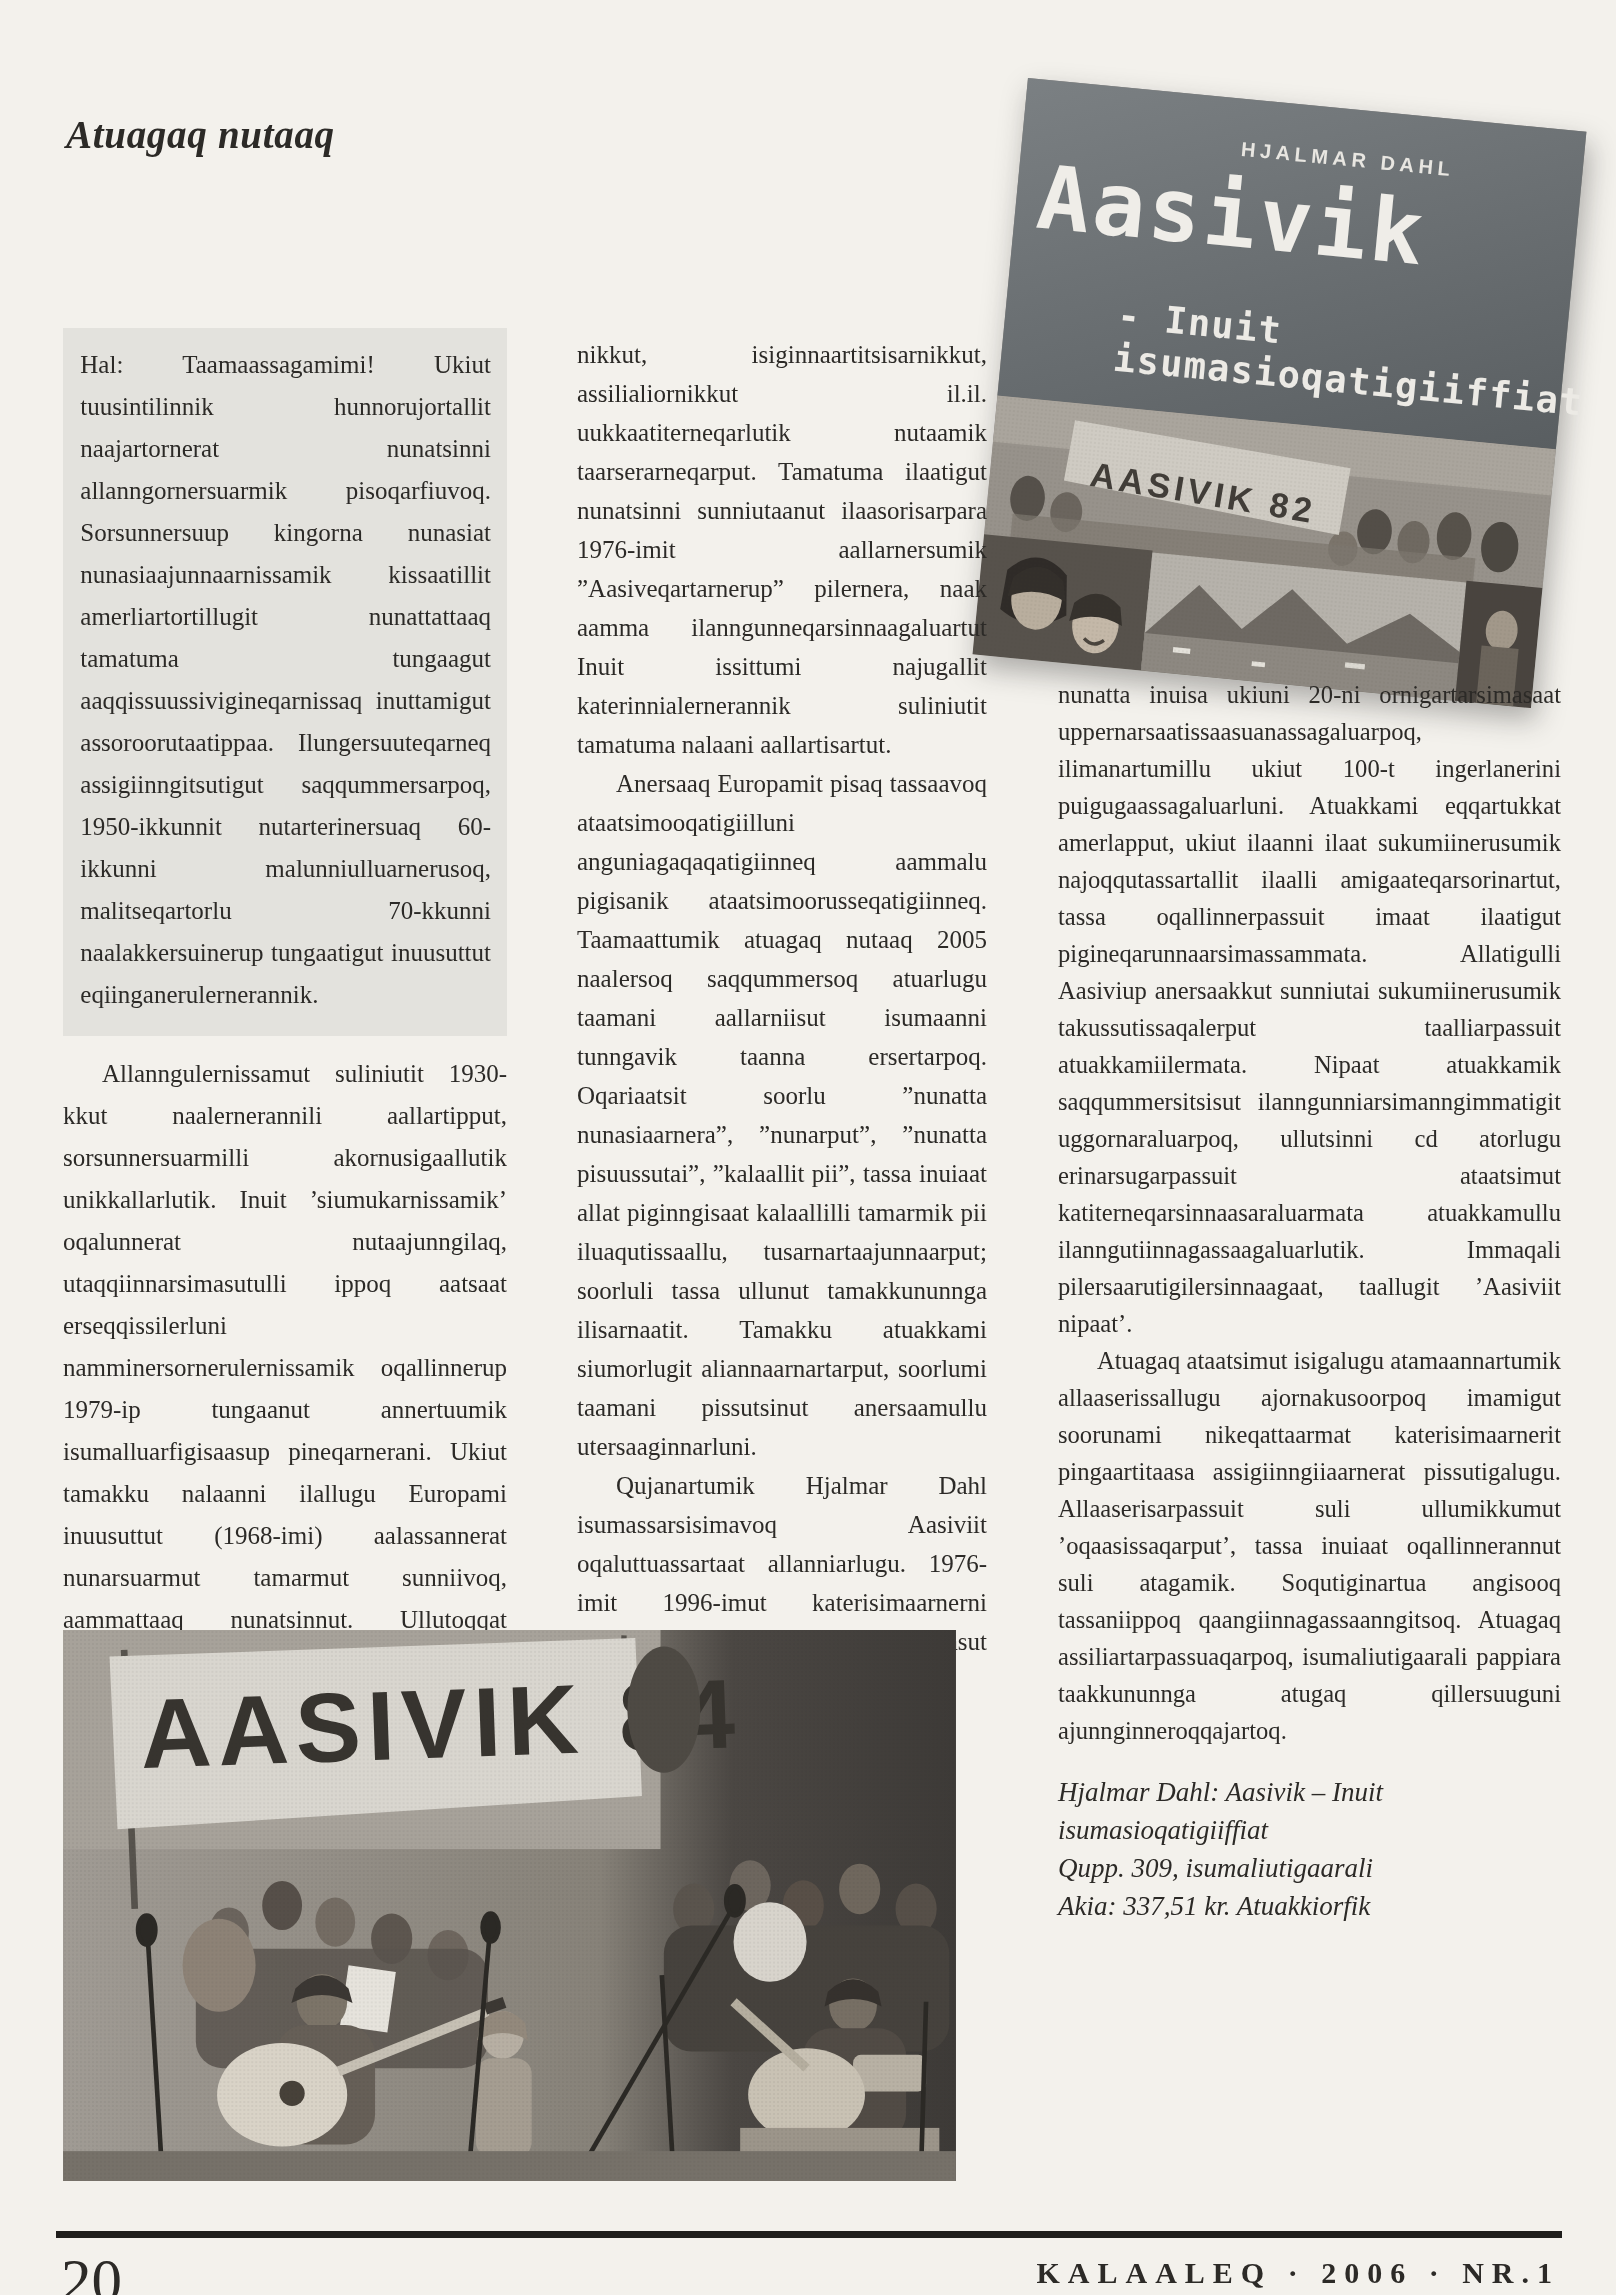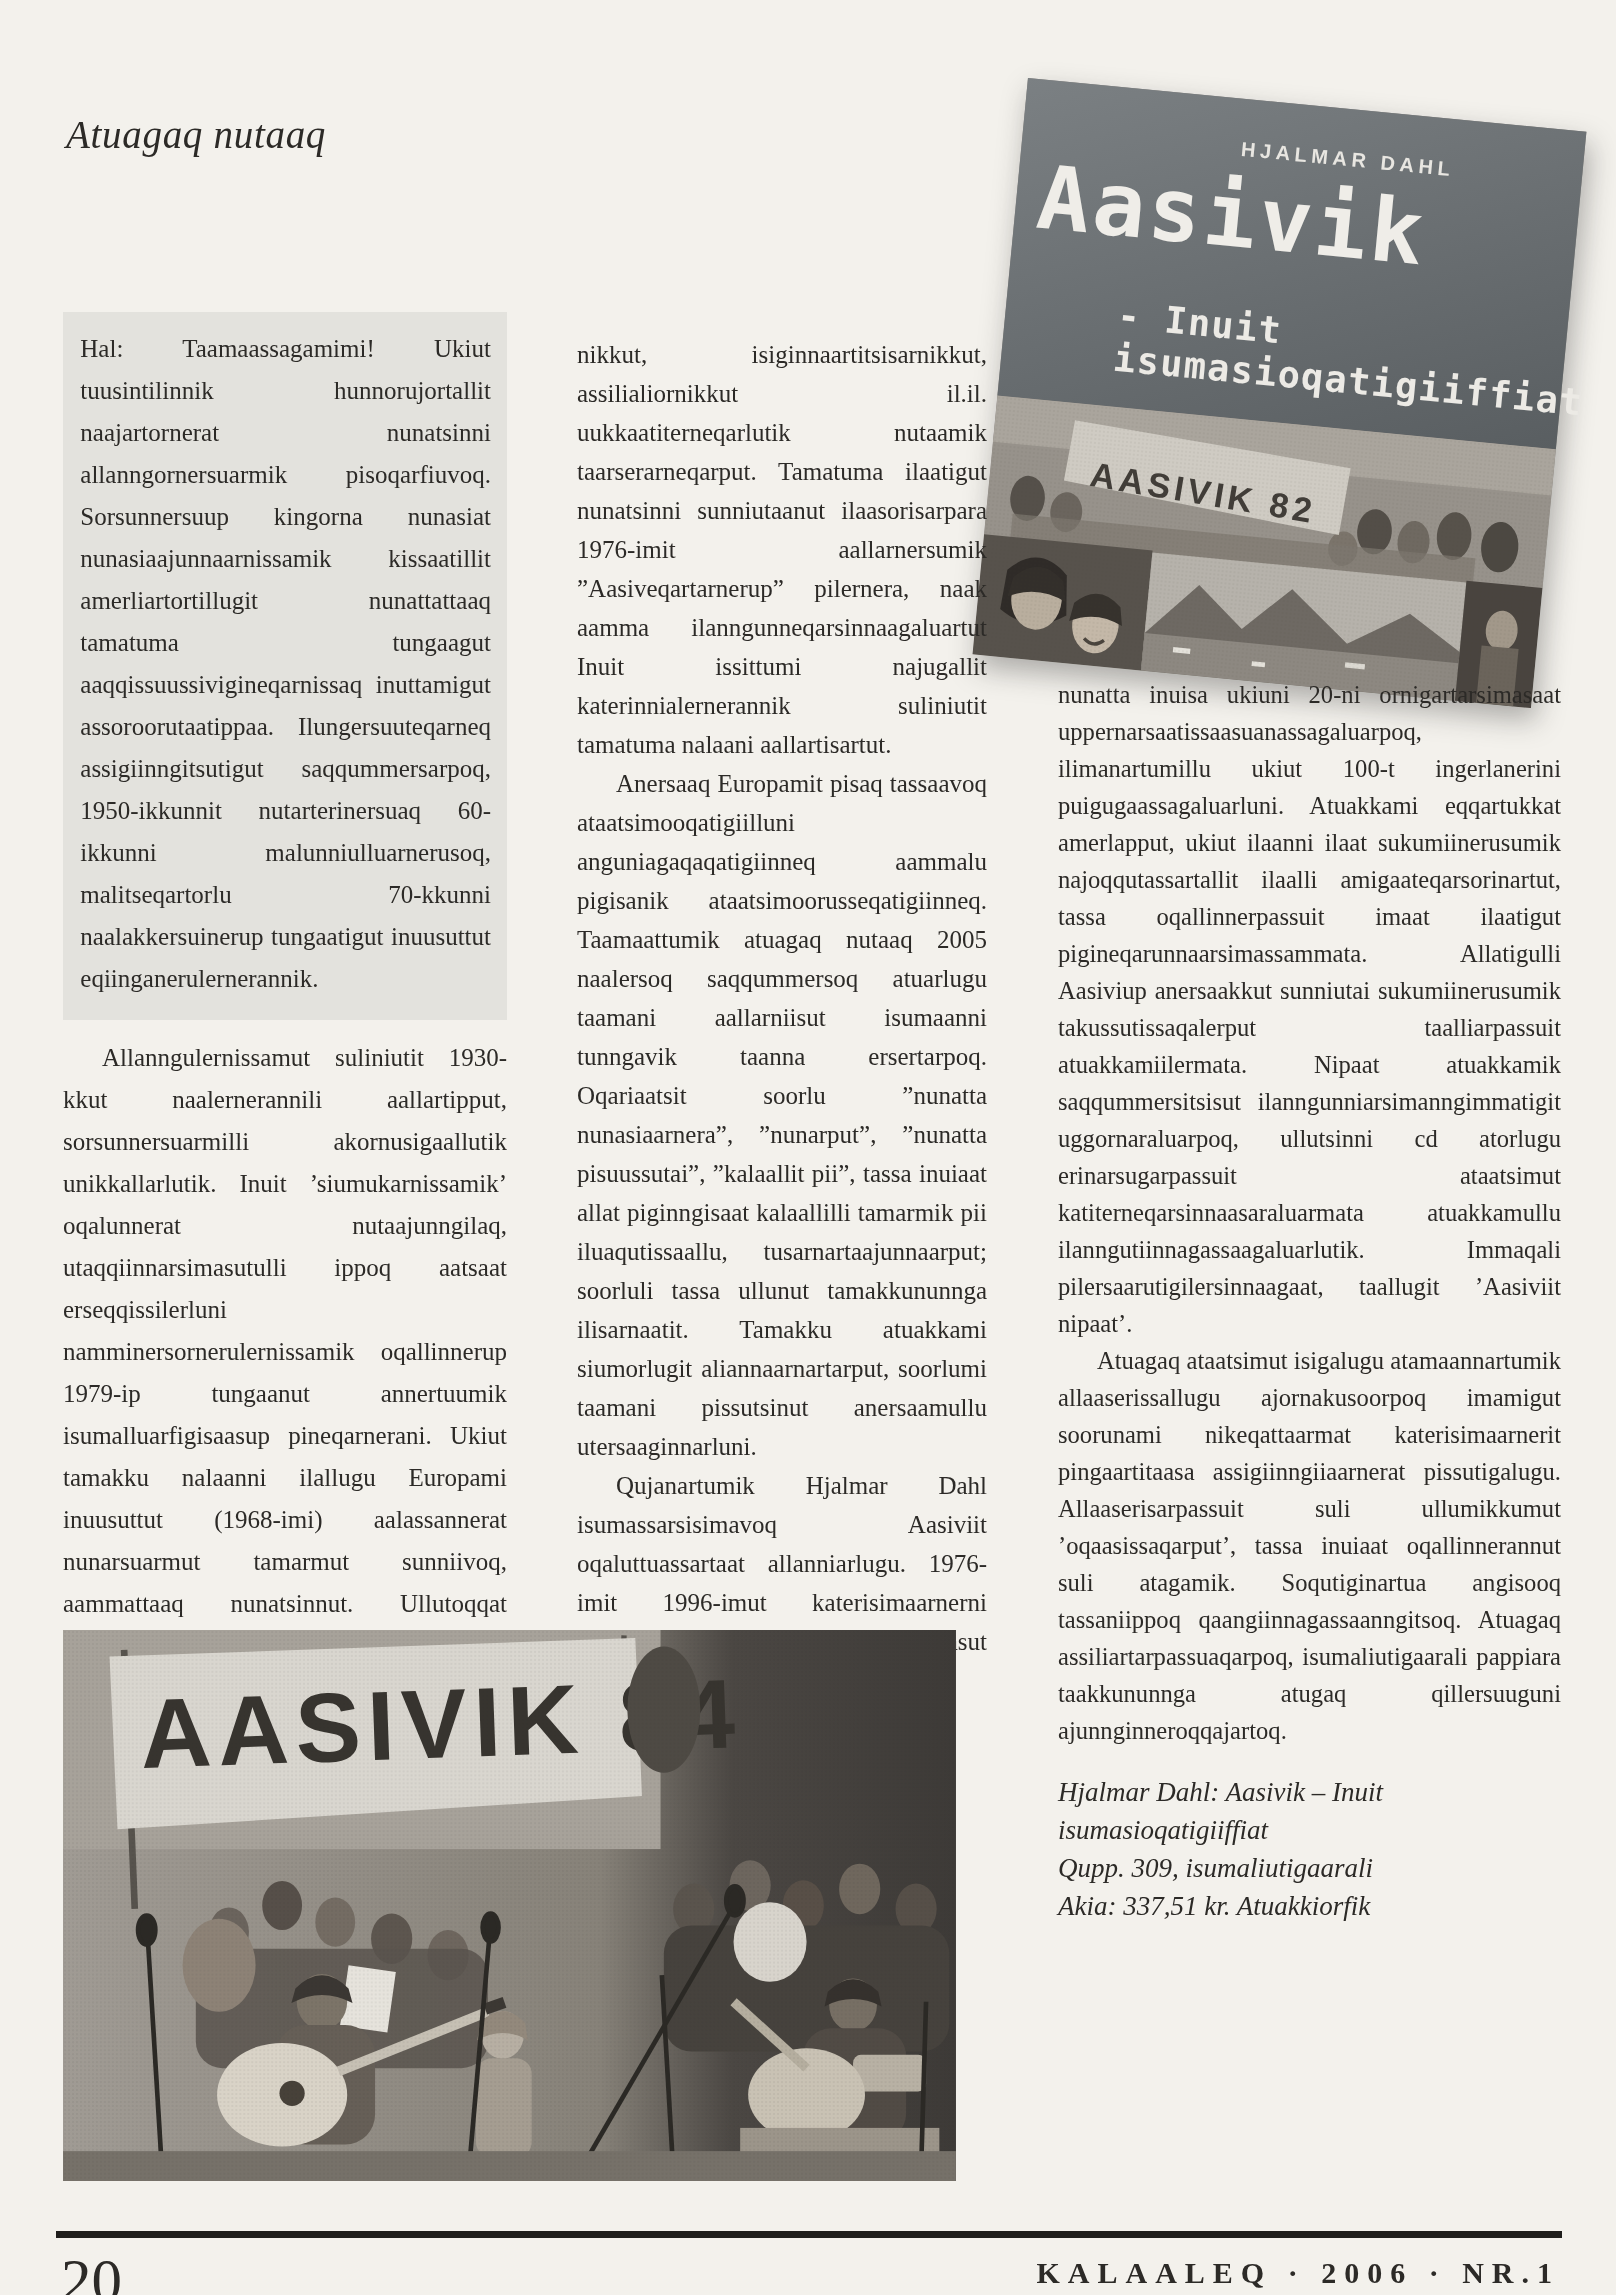--- a/index.html
+++ b/index.html
@@ -15,37 +15,38 @@
     position:relative;
     width:1616px;height:2295px;
     background:var(--paper);
     font-family:"Liberation Serif",serif;
     color:var(--ink);
     overflow:hidden;
   }
   
   .kicker{
     position:absolute;left:66px;top:112px;
-    font-size:39px;font-style:italic;font-weight:normal;
+    font-size:39px;font-style:italic;font-weight:bold;
     letter-spacing:0.7px;
   }
   .title{
     position:absolute;left:61px;top:191px;
     font-size:70px;font-weight:bold;letter-spacing:-1.3px;
     white-space:nowrap;
   }
   
   .col{position:absolute;text-align:justify;}
   .col p{margin:0;}
   #col1{left:63px;top:312px;width:444px;font-size:25px;line-height:42px;}
   #col2{left:577px;top:335px;width:410px;font-size:25px;line-height:39px;}
   #col3{left:1058px;top:676px;width:503px;font-size:24.6px;line-height:37px;}
   .lead-box{
     background:var(--highlight);
     padding:16px 16px 20px 17.3px;
+    margin-top:16px;
   }
   .indent{text-indent:39px;}
   .after-lead{margin-top:17.3px !important;}
   .credit{
     margin-top:24px;
     font-style:italic;
     font-size:27px;line-height:38px;
     text-align:left;
   }
   

